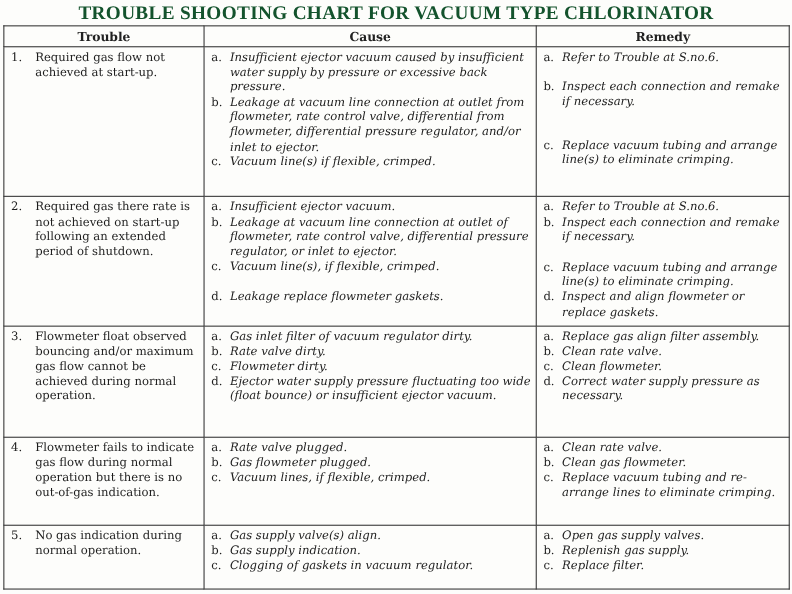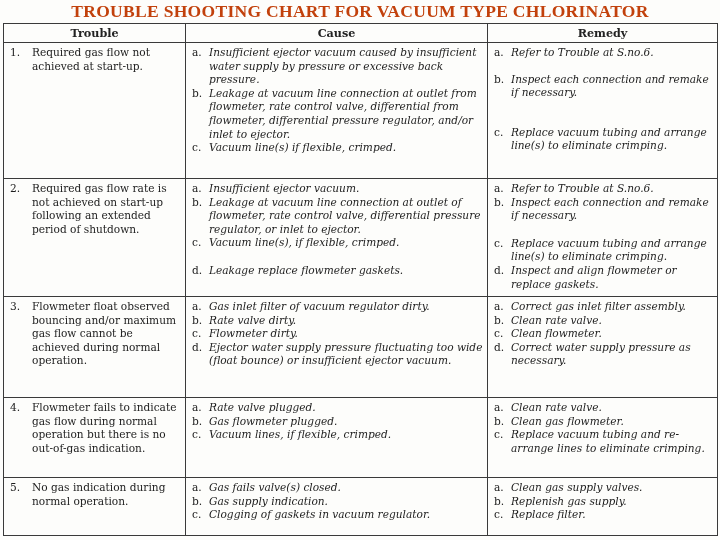--- a/index.html
+++ b/index.html
@@ -8,21 +8,21 @@
     background:#fdfdfb;
     font-family:"DejaVu Serif", "Liberation Serif", serif;
     color:#1c1c1c;
     position:relative;
   }
   .title {
     position:absolute; left:0; top:0; width:720px; height:22px;
     text-align:center;
     font-family:"Liberation Serif", "DejaVu Serif", serif;
     font-weight:bold; font-size:17.5px; letter-spacing:0.3px;
-    line-height:22px; color:#c2410c;
+    line-height:22px; color:#14532d;
   }
   table.chart {
     position:absolute; left:3px; top:23px;
     width:714px;
     border-collapse:collapse;
     table-layout:fixed;
     font-size:10.6px;
     padding-left:23px;
   }
   table.chart col.c1 { width:182px; }
@@ -98,21 +98,21 @@
           <div class="item" style="margin-top: 26px;">
             <span class="lt">c.</span>
             <span class="tx">Replace vacuum tubing and arrange line(s) to eliminate crimping.</span>
           </div>
         </td>
       </tr>
       <tr class="r2">
         <td>
           <div class="trouble">
             <span class="num">2.</span>
-            <span class="txt">Required gas flow rate is not achieved on start-up following an extended period of shutdown.</span>
+            <span class="txt">Required gas there rate is not achieved on start-up following an extended period of shutdown.</span>
           </div>
         </td>
         <td>
           <div class="item">
             <span class="lt">a.</span>
             <span class="tx">Insufficient ejector vacuum.</span>
           </div>
           <div class="item">
             <span class="lt">b.</span>
             <span class="tx">Leakage at vacuum line connection at outlet of flowmeter, rate control valve, differential pressure regulator, or inlet to ejector.</span>
@@ -166,21 +166,21 @@
             <span class="tx">Flowmeter dirty.</span>
           </div>
           <div class="item">
             <span class="lt">d.</span>
             <span class="tx">Ejector water supply pressure fluctuating too wide (float bounce) or insufficient ejector vacuum.</span>
           </div>
         </td>
         <td>
           <div class="item">
             <span class="lt">a.</span>
-            <span class="tx">Correct gas inlet filter assembly.</span>
+            <span class="tx">Replace gas align filter assembly.</span>
           </div>
           <div class="item">
             <span class="lt">b.</span>
             <span class="tx">Clean rate valve.</span>
           </div>
           <div class="item">
             <span class="lt">c.</span>
             <span class="tx">Clean flowmeter.</span>
           </div>
           <div class="item">
@@ -228,35 +228,35 @@
       <tr class="r5">
         <td>
           <div class="trouble">
             <span class="num">5.</span>
             <span class="txt">No gas indication during normal operation.</span>
           </div>
         </td>
         <td>
           <div class="item">
             <span class="lt">a.</span>
-            <span class="tx">Gas fails valve(s) closed.</span>
+            <span class="tx">Gas supply valve(s) align.</span>
           </div>
           <div class="item">
             <span class="lt">b.</span>
             <span class="tx">Gas supply indication.</span>
           </div>
           <div class="item">
             <span class="lt">c.</span>
             <span class="tx">Clogging of gaskets in vacuum regulator.</span>
           </div>
         </td>
         <td>
           <div class="item">
             <span class="lt">a.</span>
-            <span class="tx">Clean gas supply valves.</span>
+            <span class="tx">Open gas supply valves.</span>
           </div>
           <div class="item">
             <span class="lt">b.</span>
             <span class="tx">Replenish gas supply.</span>
           </div>
           <div class="item">
             <span class="lt">c.</span>
             <span class="tx">Replace filter.</span>
           </div>
         </td>

